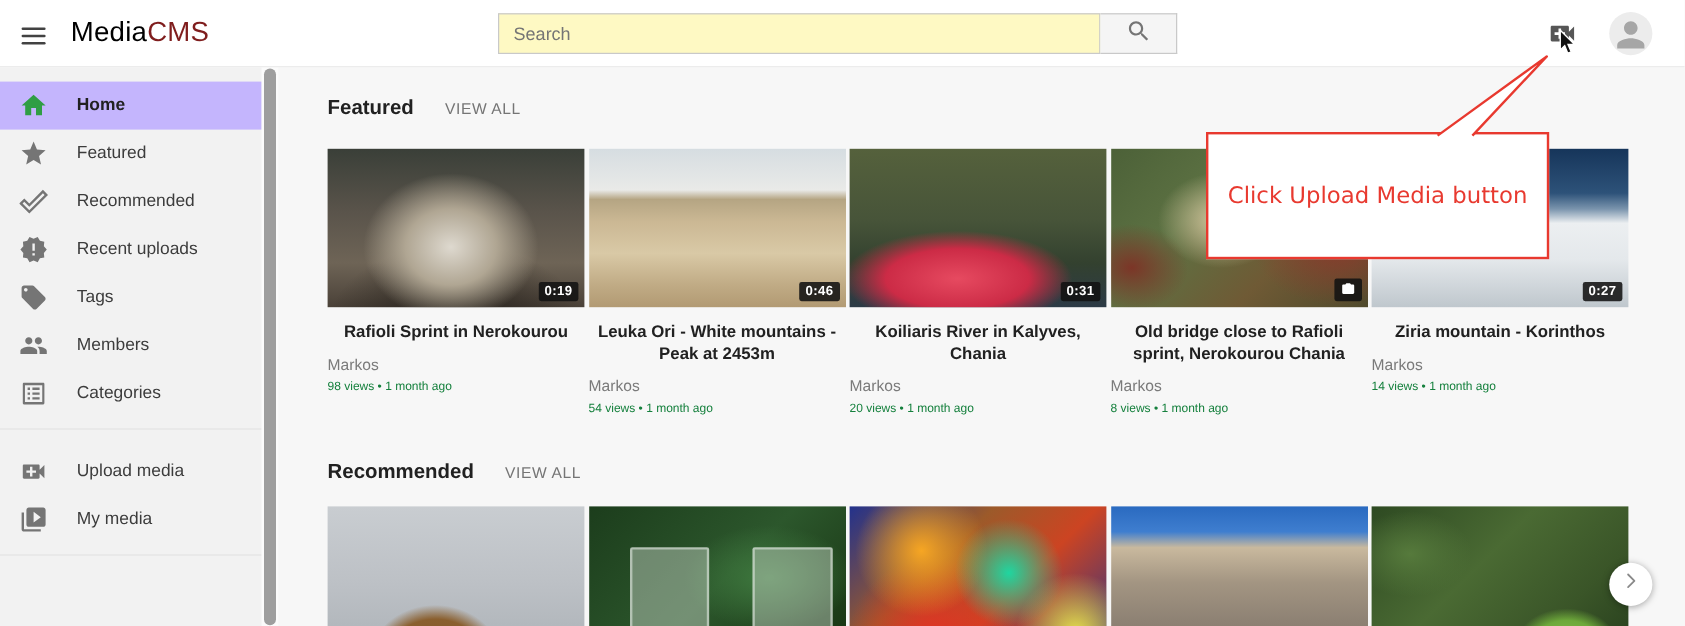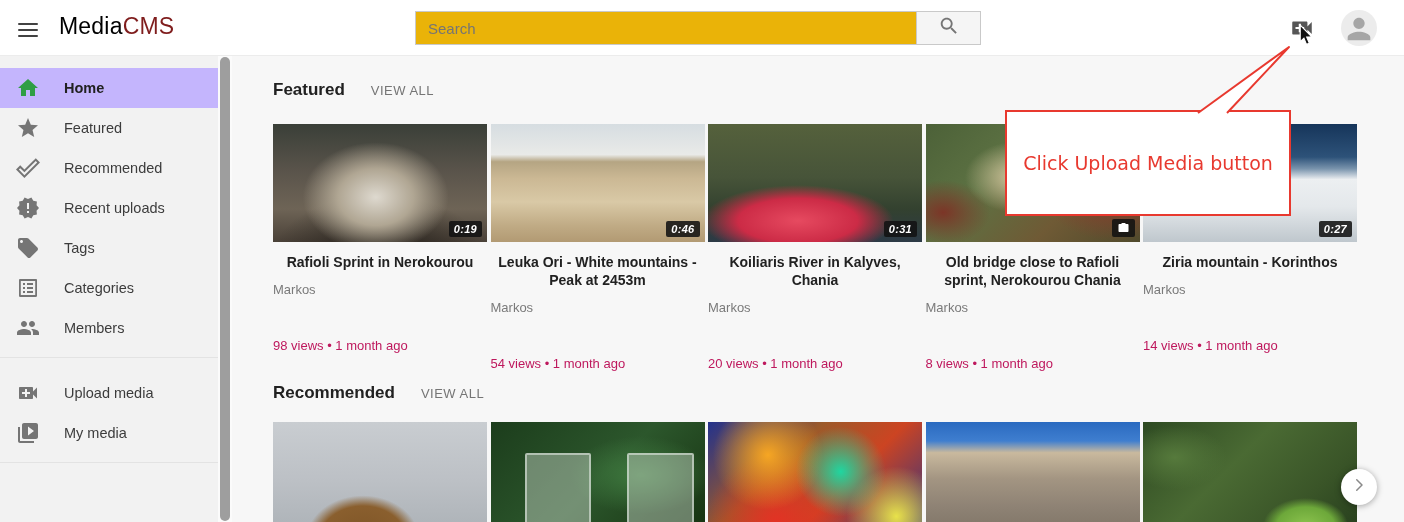--- a/index.html
+++ b/index.html
@@ -16,21 +16,21 @@
     background:#ffffff; border-bottom:1px solid #ececec; z-index:10;
   }
   .hamburger { position:absolute; left:16px; top:17px; width:24px; height:22px; cursor:pointer; padding:2px; }
   .hamburger span { display:block; width:20px; height:2px; background:#424242; margin:4px 0; border-radius:1px; }
   .logo { position:absolute; left:59px; top:13px; font-size:23px; letter-spacing:.2px; cursor:pointer; }
   .logo .p1 { color:#000000; }
   .logo .p2 { color:#7f1d1d; }
 
   .searchwrap { position:absolute; left:415px; top:11px; height:34px; display:flex; }
   .searchwrap input {
-    width:502px; height:34px; border:1px solid #c9c9c9; background:#eab308;
+    width:502px; height:34px; border:1px solid #c9c9c9; background:#fef9c3;
     padding:0 12px; font-size:15px; color:#212121; outline:none;
     font-family:"Liberation Sans", sans-serif;
   }
   .searchwrap input::placeholder { color:#757575; }
   .searchbtn {
     width:64px; height:34px; border:1px solid #c9c9c9; border-left:none;
     background:#f5f5f5; display:flex; align-items:center; justify-content:center; cursor:pointer;
   }
 
   .hdr-upload { position:absolute; left:1289px; top:15px; width:26px; height:26px; cursor:pointer; }
@@ -66,32 +66,32 @@
   .sec-title { font-size:17px; font-weight:700; color:#212121; }
   .view-all { margin-left:26px; font-size:13px; font-weight:500; letter-spacing:.5px; color:#757575; cursor:pointer; }
   .head-featured { top:24px; }
   .head-recommended { top:327px; }
 
   .cards-row { position:absolute; left:41px; display:flex; }
   .row-featured { top:68px; }
   .row-recommended { top:366px; }
   .card { width:214px; margin-right:3.5px; }
   .thumb {
-    position:relative; width:214px; height:118px; overflow:hidden; cursor:pointer; background:#888;font-style:italic;
+    position:relative; width:214px; height:132px; overflow:hidden; cursor:pointer; background:#888;
   }
   .dur {
     position:absolute; right:5px; bottom:5px; background:rgba(18,18,18,.88); color:#fff;
     font-size:11px; font-weight:700; padding:2px 5px; border-radius:2px; letter-spacing:.3px;
   }
   .dur.icon-badge { padding:3px 5px 1px 5px; }
   .card-title {
     margin-top:11px; font-size:14px; font-weight:700; color:#212121; line-height:18px; cursor:pointer;text-align:center;
   }
   .card-author { margin-top:9px; font-size:13px; color:#7a7a7a; line-height:19px; cursor:pointer; }
-  .card-meta { font-size:13px; color:#be185d; line-height:19px;margin-top:37px; }
+  .card-meta { font-size:10px; color:#15803d; line-height:19px; }
 
   
   .ft1 { background:
     radial-gradient(ellipse 55% 75% at 48% 62%, #ded9cf 0%, #b0a693 32%, rgba(0,0,0,0) 62%),
     radial-gradient(ellipse 90% 90% at 50% 110%, rgba(25,22,18,.8) 0%, rgba(0,0,0,0) 55%),
     linear-gradient(180deg, #3a3f38 0%, #5a544b 40%, #6e6456 72%, #4a4138 100%); }
   .ft2 { background:
     linear-gradient(180deg, #d6dde1 0%, #e9eae8 26%, #b5a583 32%, #cbb894 46%, #d9c9a6 66%, #c0ab85 86%, #b29a73 100%); }
   .ft3 { background:
     radial-gradient(ellipse 62% 42% at 42% 82%, #e64a60 0%, #cc2b46 45%, rgba(0,0,0,0) 72%),
@@ -220,32 +220,32 @@
     <span class="icn">
         <svg class="mi" width="24" height="24" viewBox="0 0 24 24">
           <path fill-rule="evenodd" d="M21.41 11.58l-9-9C12.05 2.22 11.55 2 11 2H4c-1.1 0-2 .9-2 2v7c0 .55.22 1.05.59 1.42l9 9c.36.36.86.58 1.41.58.55 0 1.05-.22 1.41-.59l7-7c.37-.36.59-.86.59-1.41 0-.55-.23-1.06-.59-1.42zM5.5 7C4.67 7 4 6.33 4 5.5S4.67 4 5.5 4 7 4.67 7 5.5 6.33 7 5.5 7z"></path>
         </svg>
       </span>
     <span class="lbl">Tags</span>
   </div>
   <div class="side-item">
     <span class="icn">
         <svg class="mi" width="24" height="24" viewBox="0 0 24 24">
+          <path d="M16 11c1.66 0 2.99-1.34 2.99-3S17.66 5 16 5c-1.66 0-3 1.34-3 3s1.34 3 3 3zm-8 0c1.66 0 2.99-1.34 2.99-3S9.66 5 8 5C6.34 5 5 6.34 5 8s1.34 3 3 3zm0 2c-2.33 0-7 1.17-7 3.5V19h14v-2.5c0-2.33-4.67-3.5-7-3.5zm8 0c-.29 0-.62.02-.97.05 1.16.84 1.97 1.97 1.97 3.45V19h6v-2.5c0-2.33-4.67-3.5-7-3.5z"></path>
+        </svg>
+      </span>
+    <span class="lbl">Members</span>
+  </div>
+  <div class="side-item">
+    <span class="icn">
+        <svg class="mi" width="24" height="24" viewBox="0 0 24 24">
           <path fill-rule="evenodd" d="M11 7h6v2h-6zm0 4h6v2h-6zm0 4h6v2h-6zM7 7h2v2H7zm0 4h2v2H7zm0 4h2v2H7zM20.1 3H3.9c-.5 0-.9.4-.9.9v16.2c0 .4.4.9.9.9h16.2c.4 0 .9-.5.9-.9V3.9c0-.5-.5-.9-.9-.9zm-.9 16H4.8V5h14.4v14z"></path>
         </svg>
       </span>
     <span class="lbl">Categories</span>
-  </div>
-  <div class="side-item">
-    <span class="icn">
-        <svg class="mi" width="24" height="24" viewBox="0 0 24 24">
-          <path d="M16 11c1.66 0 2.99-1.34 2.99-3S17.66 5 16 5c-1.66 0-3 1.34-3 3s1.34 3 3 3zm-8 0c1.66 0 2.99-1.34 2.99-3S9.66 5 8 5C6.34 5 5 6.34 5 8s1.34 3 3 3zm0 2c-2.33 0-7 1.17-7 3.5V19h14v-2.5c0-2.33-4.67-3.5-7-3.5zm8 0c-.29 0-.62.02-.97.05 1.16.84 1.97 1.97 1.97 3.45V19h6v-2.5c0-2.33-4.67-3.5-7-3.5z"></path>
-        </svg>
-      </span>
-    <span class="lbl">Members</span>
   </div>
 
   <div class="side-div"></div>
 
   <div class="side-item">
     <span class="icn">
         <svg class="mi" width="24" height="24" viewBox="0 0 24 24">
           <path fill-rule="evenodd" d="M17 10.5V7c0-.55-.45-1-1-1H4c-.55 0-1 .45-1 1v10c0 .55.45 1 1 1h12c.55 0 1-.45 1-1v-3.5l4 4v-11l-4 4zM14 13h-3v3H9v-3H6v-2h3V8h2v3h3v2z"></path>
         </svg>
       </span>

